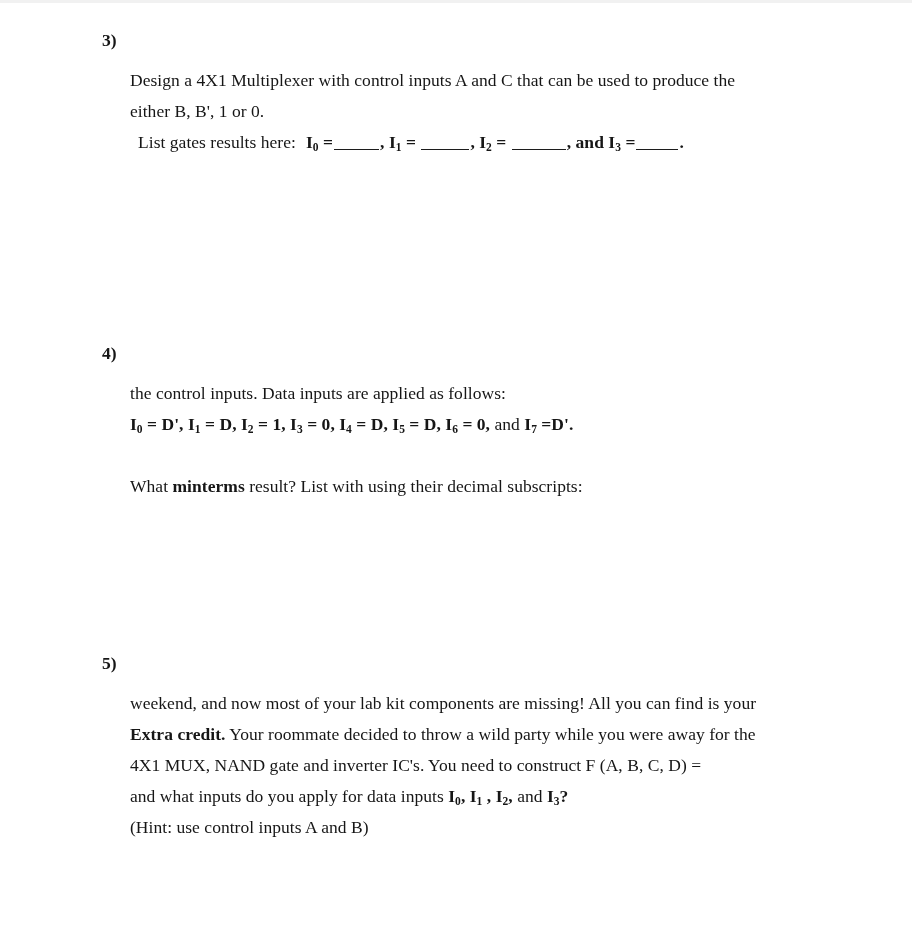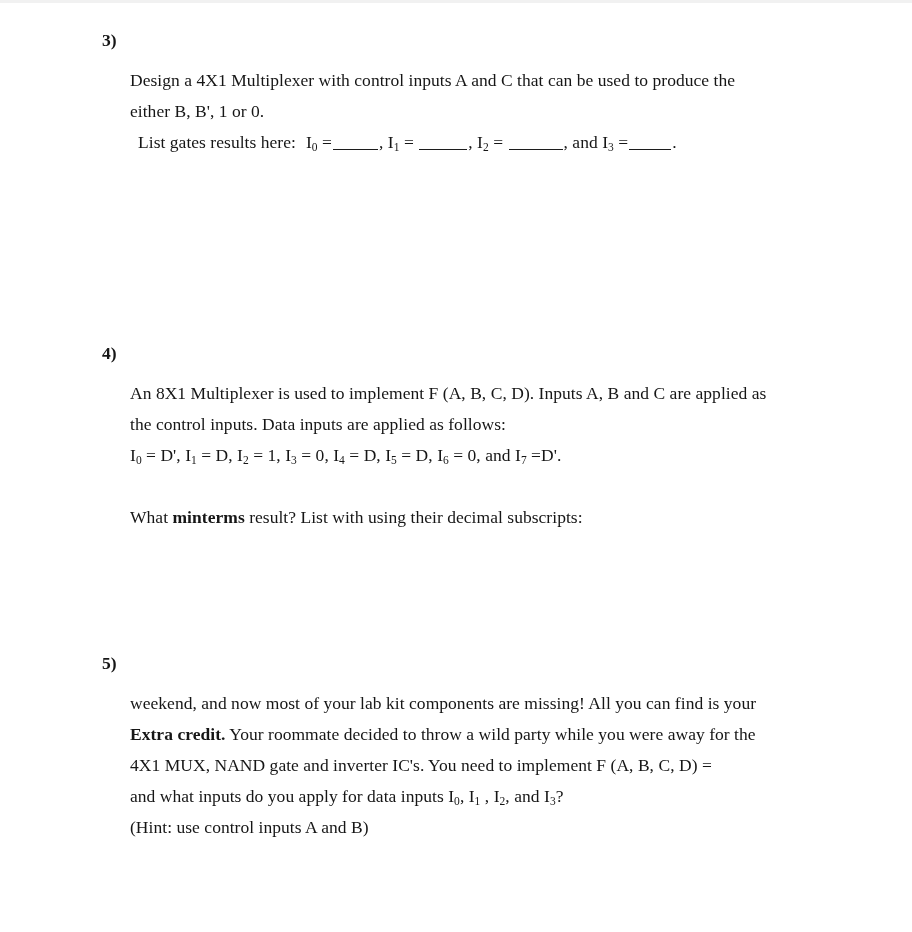--- a/index.html
+++ b/index.html
@@ -92,21 +92,21 @@
     vertical-align: -2px;
     height: 13px;
     margin: 0 1px;
   }
   .blank-a { width: 45px; }
   .blank-b { width: 48px; }
   .blank-c { width: 54px; }
   .blank-d { width: 42px; }
   .blank-long { width: 408px; }
 
-  .nb { white-space: nowrap; }
+  .nb { white-space: nowrap; font-weight: bold; }
   .sp { display: inline-block; width: 5px; }
 </style>
 </head>
 <body>
 
 <div class="page-top-rule"></div>
 
 <div class="sheet">
 
   <div class="question" id="q3">
@@ -132,21 +132,20 @@
 
       </div>
     </div>
   </div>
 
   <div class="question" id="q4">
     <div class="q-row">
       <div class="q-marker">4)</div>
       <div class="q-body">
 
-        <div class="line">An 8X1 Multiplexer is used to implement F (A, B, C, D).  Inputs A, B and C are applied as</div>
         <div class="line">the control inputs.  Data inputs are applied as follows:</div>
 
         <div class="line">
           <span class="nb"><span>I</span><sub>0</sub> = <span>D'</span>,</span>
           <span class="nb"><span>I</span><sub>1</sub> = <span>D</span>,</span>
           <span class="nb"><span>I</span><sub>2</sub> = <span>1</span>,</span>
           <span class="nb"><span>I</span><sub>3</sub> = <span>0</span>,</span>
           <span class="nb"><span>I</span><sub>4</sub> = <span>D</span>,</span>
           <span class="nb"><span>I</span><sub>5</sub> = <span>D</span>,</span>
           <span class="nb"><span>I</span><sub>6</sub> = <span>0</span>,</span>
@@ -166,21 +165,21 @@
   <div class="question" id="q5">
     <div class="q-row">
       <div class="q-marker">5)</div>
       <div class="q-body">
 
         <div class="line">weekend, and now most of your lab kit components are missing!  All you can find is your</div>
 
         <div class="line">
           <span class="bold">Extra credit.</span><span>  Your roommate decided to throw a wild party while you were away for the</span>
         </div>
-        <div class="line">4X1 MUX, NAND gate and inverter IC's.  You need to implement F (A, B, C, D) =</div>
+        <div class="line">4X1 MUX, NAND gate and inverter IC's.  You need to construct F (A, B, C, D) =</div>
 
 
         <div class="line">
           <span>and what inputs do you apply for data inputs</span>
           <span class="nb"><span>I</span><sub>0</sub><span>,</span></span>
           <span class="nb"><span>I</span><sub>1</sub> <span>,</span></span>
           <span class="nb"><span>I</span><sub>2</sub><span>,</span></span>
           <span>and</span>
           <span class="nb"><span>I</span><sub>3</sub><span>?</span></span>
         </div>

